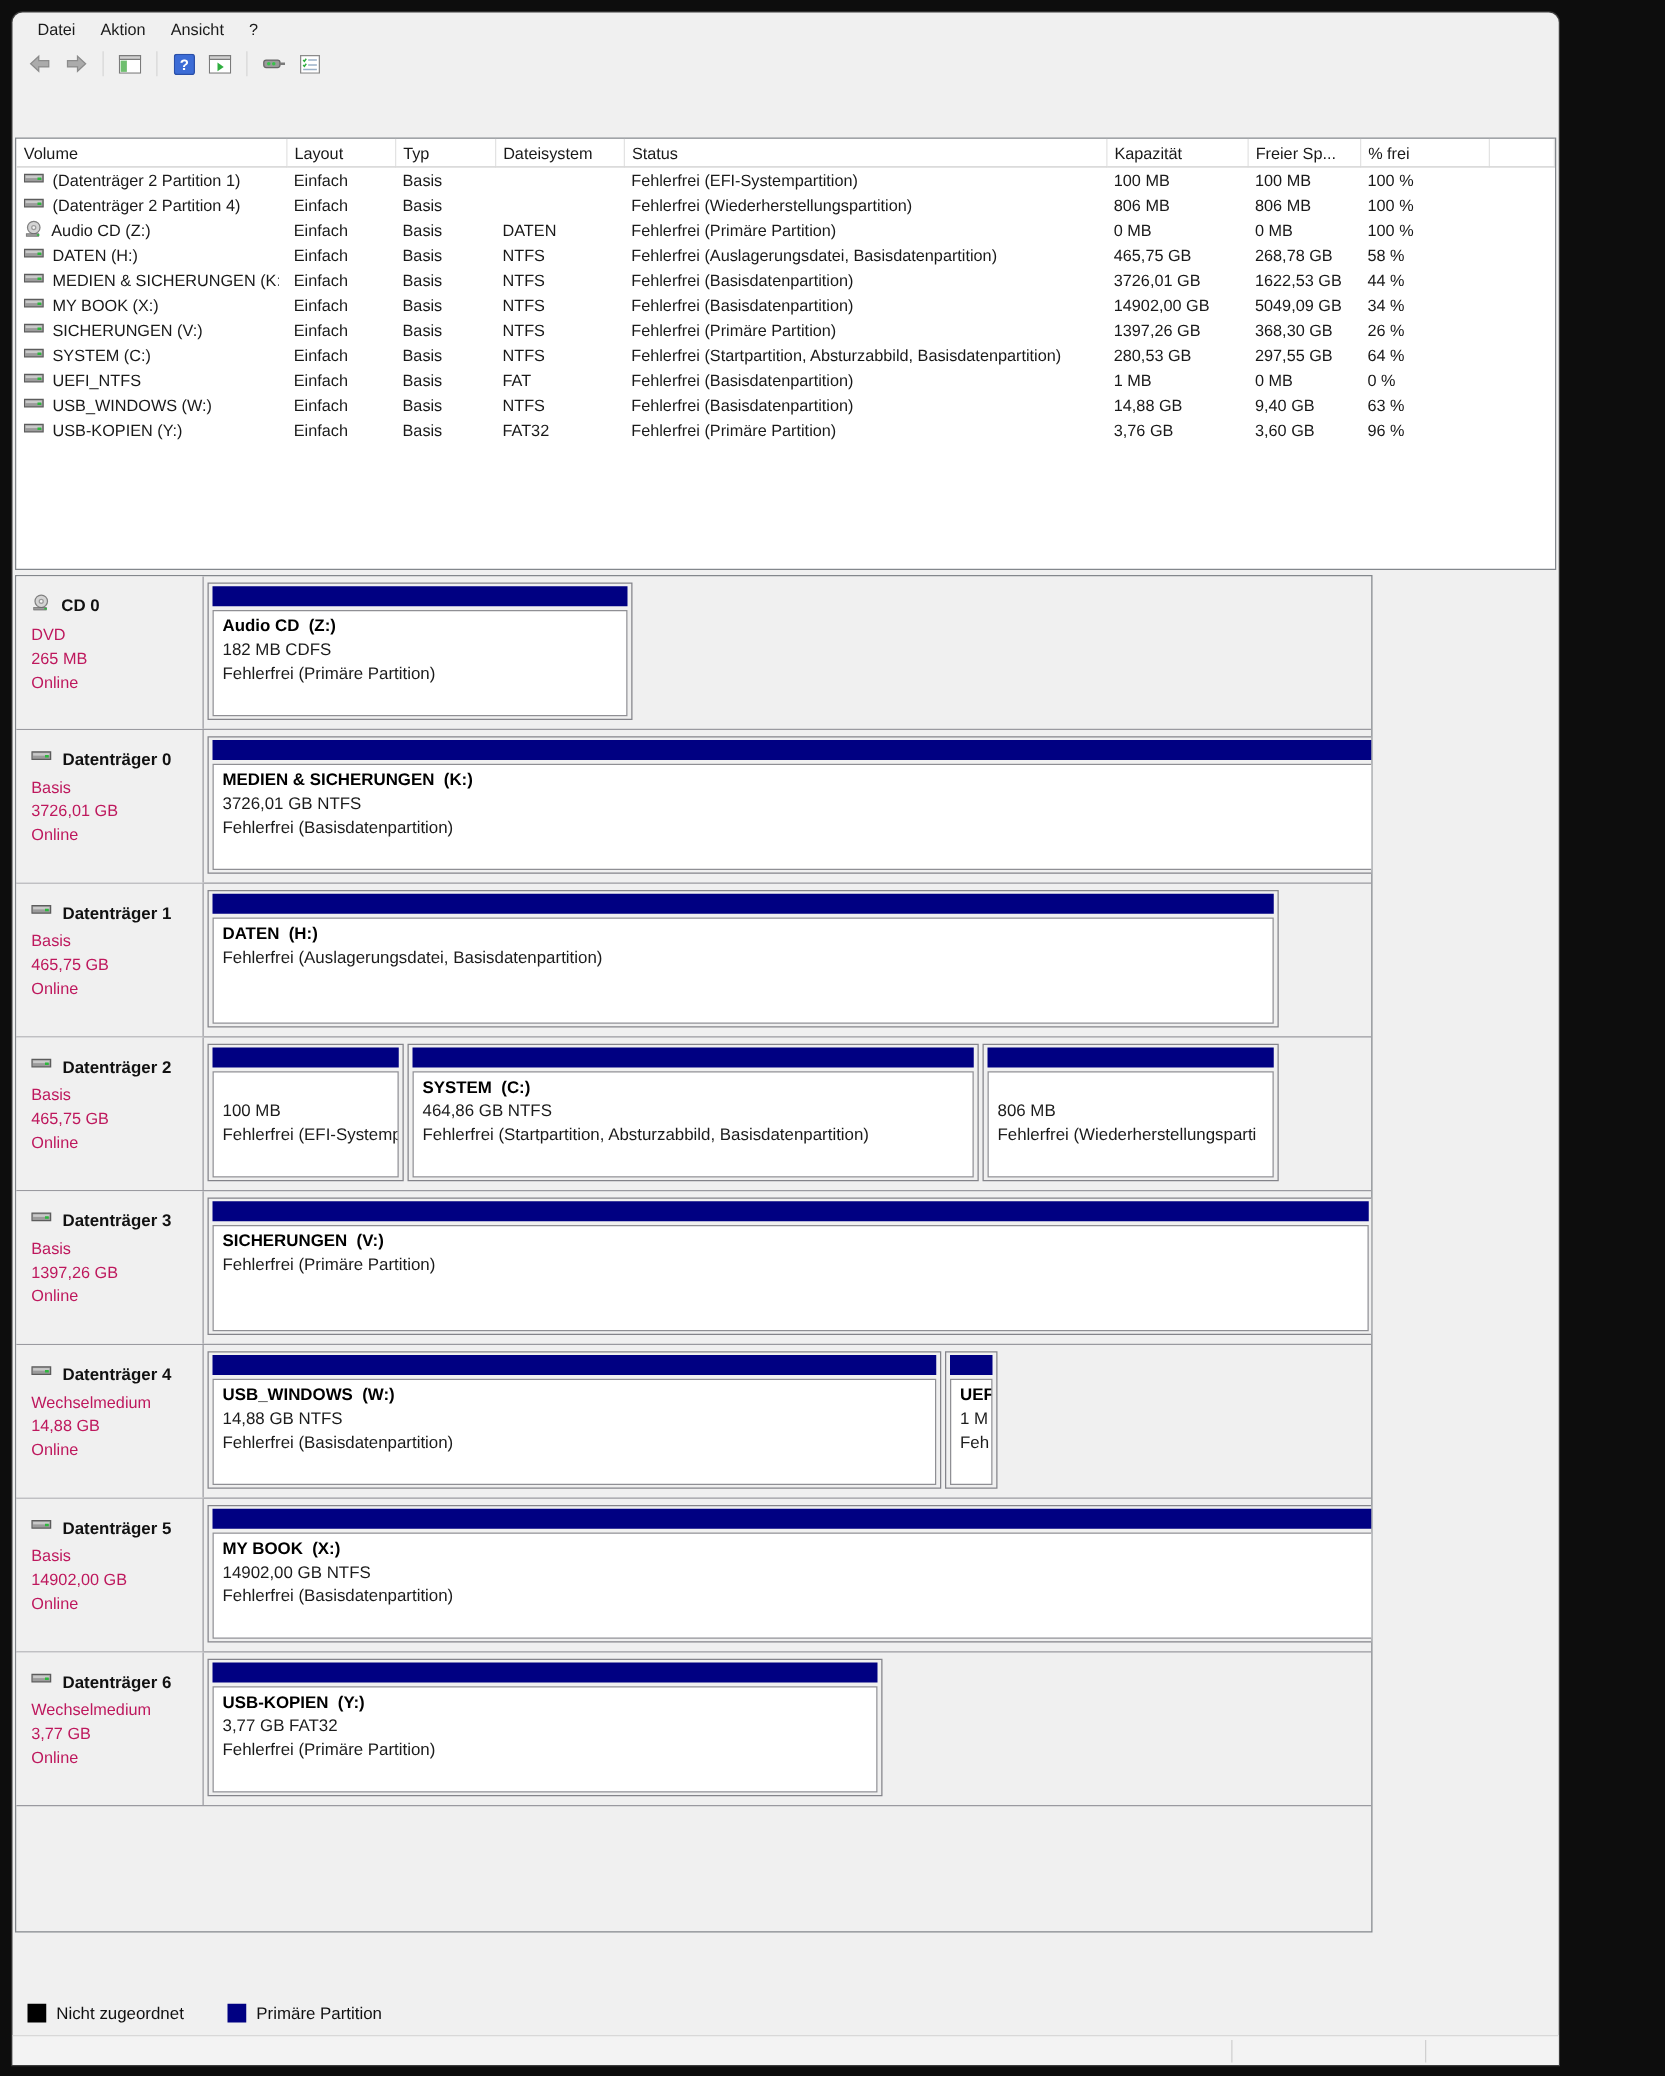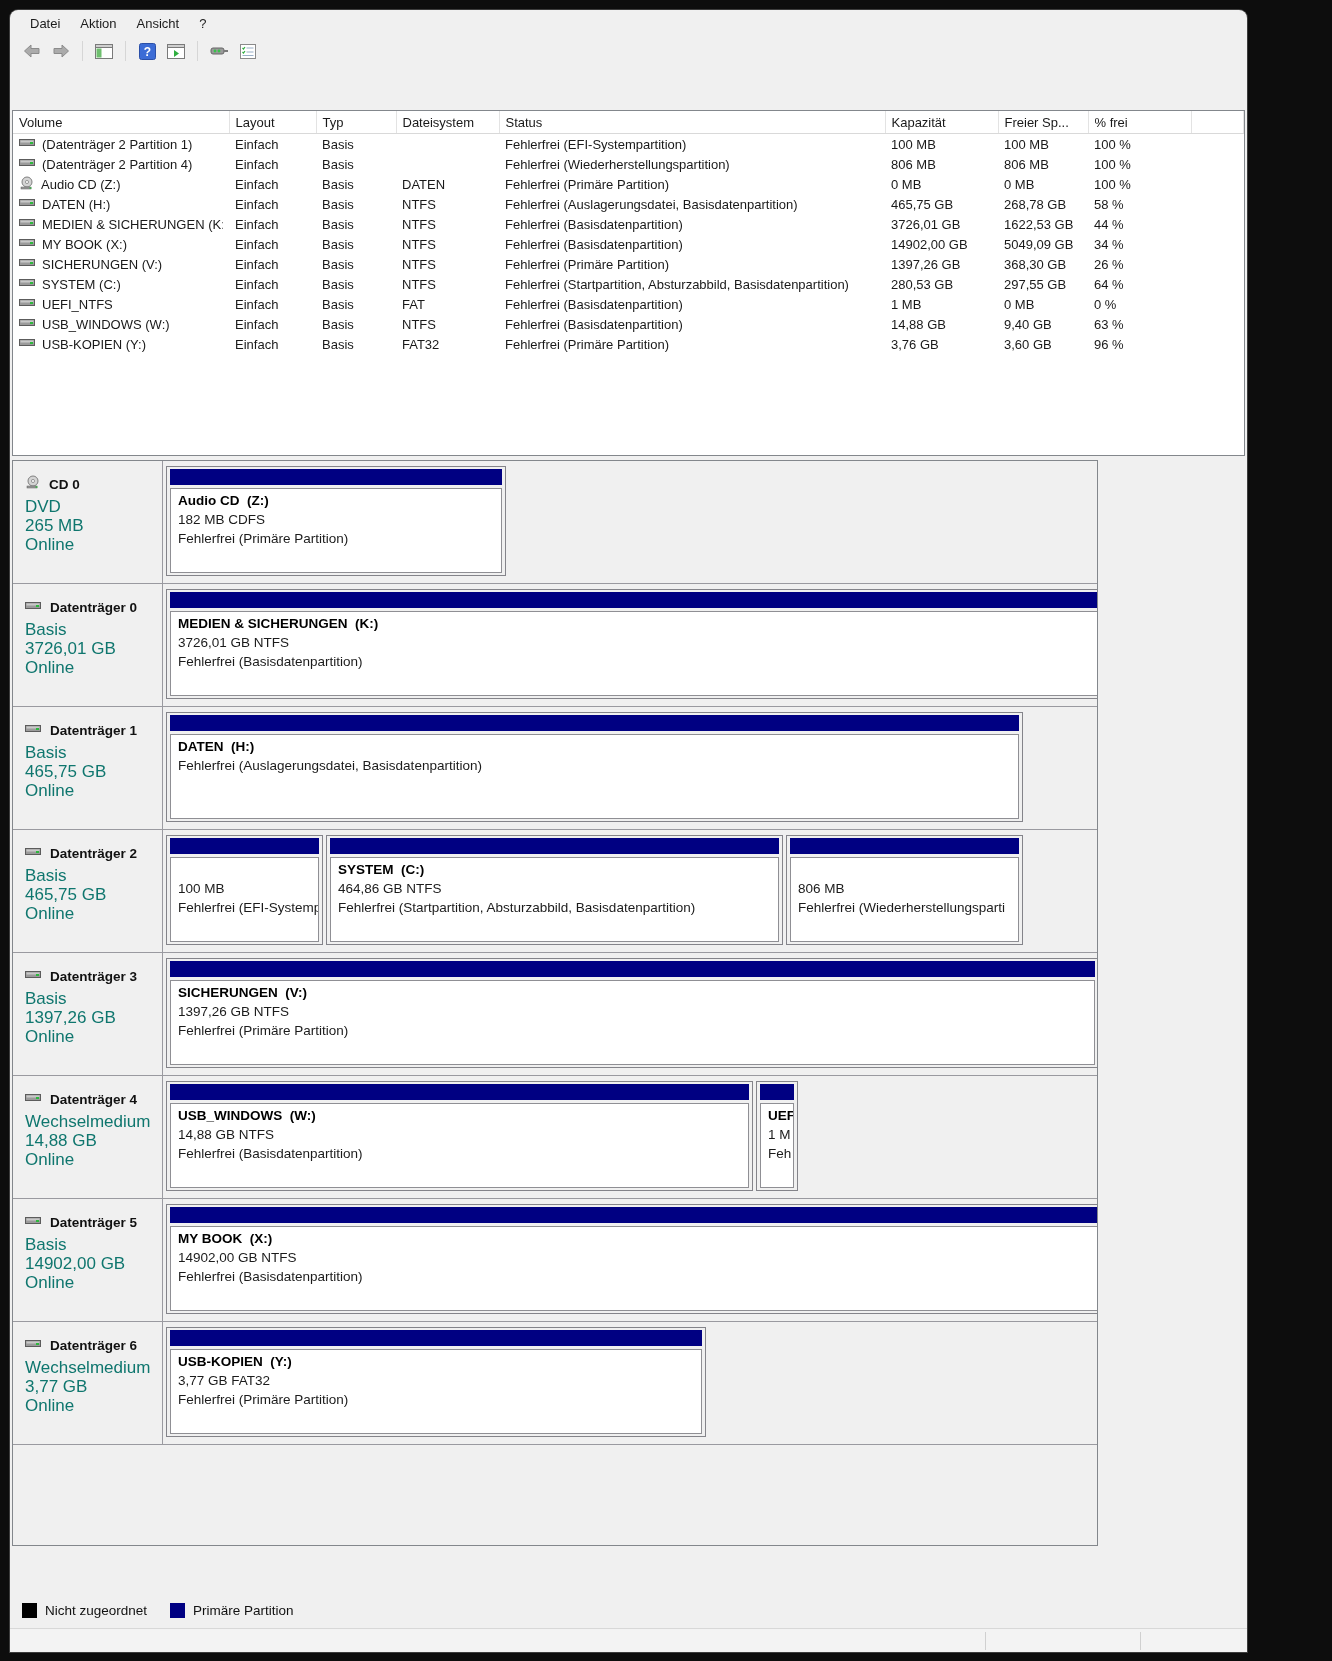--- a/index.html
+++ b/index.html
@@ -48,38 +48,38 @@
     background:#f0f0f0; border:1px solid #83878c; box-sizing:border-box; overflow:hidden;
   }
   .disk-row { position:relative; height:123px; border-bottom:1px solid #9a9aa0; box-sizing:border-box; }
   .disk-label {
     position:absolute; left:0; top:0; width:150px; height:100%;
     background:#f0f0f0; border-right:1px solid #9a9aa0; box-sizing:border-box;
     padding:14px 8px 0 12px;
   }
   .disk-name-line { display:flex; align-items:center; gap:8px; margin-bottom:4px; }
   .disk-name { font-size:13.5px; font-weight:bold; color:#111; white-space:pre; }
-  .disk-meta { font-size:17px; color:#0f766e; line-height:19px; white-space:pre; }
+  .disk-meta { font-size:13px; color:#be185d; line-height:19px; white-space:pre; }
   .disk-parts { position:absolute; left:151px; top:0; right:0; bottom:0; }
   .part {
     position:absolute; top:5px; bottom:7px; box-sizing:border-box;
     border:1px solid #84848a; background:#f0f0f0; padding:2px 3px;
     display:flex; flex-direction:column;
   }
   .part-bar { height:16px; background:#000082; flex:0 0 auto; }
   .part-body {
     flex:1; margin-top:3px; border:1px solid #8f8f94; background:#ffffff;
     padding:2px 7px; overflow:hidden;
   }
   .pl { font-size:13.5px; line-height:19px; min-height:19px; white-space:pre; color:#1b1b1b; }
   .pt { font-weight:bold; color:#000; }
   
   .legend {
     position:absolute; left:2px; top:1586px; width:1233px; height:28px;
-    display:flex; align-items:center; gap:23px; padding-left:10px; box-sizing:border-box;
+    display:flex; align-items:center; gap:35px; padding-left:10px; box-sizing:border-box;
     background:#f0f0f0;
   }
   .legend-item { display:flex; align-items:center; gap:8px; }
   .swatch { width:15px; height:15px; flex:0 0 auto; }
   .legend-label { font-size:13.5px; color:#111; white-space:pre; }
   .statusbar {
     position:absolute; left:0; top:1618px; width:100%; height:24px;
     background:#f3f3f3; border-top:1px solid #d8d8d8;
   }
   .sb-sep { position:absolute; top:3px; bottom:3px; width:1px; background:#d0d0d0; }
@@ -581,21 +581,20 @@
       </div>
       <div class="disk-meta">Basis</div>
       <div class="disk-meta">1397,26 GB</div>
       <div class="disk-meta">Online</div>
     </div>
     <div class="disk-parts">
   <div class="part" style="left: 2px; width: 933px;">
     <div class="part-bar" style="background: rgb(0, 0, 130);"></div>
     <div class="part-body">
       <div class="pl pt">SICHERUNGEN  (V:)</div>
-      <div class="pl">1397,26 GB NTFS</div>
       <div class="pl">Fehlerfrei (Primäre Partition)</div>
     </div>
   </div>
 </div>
   </div>
 
   <div class="disk-row">
     <div class="disk-label">
       <div class="disk-name-line">
         <span class="row-icon">

